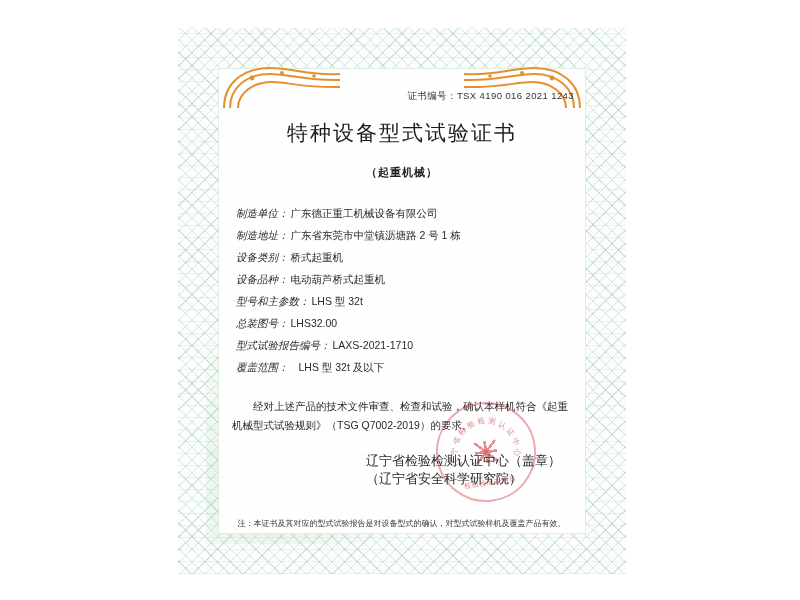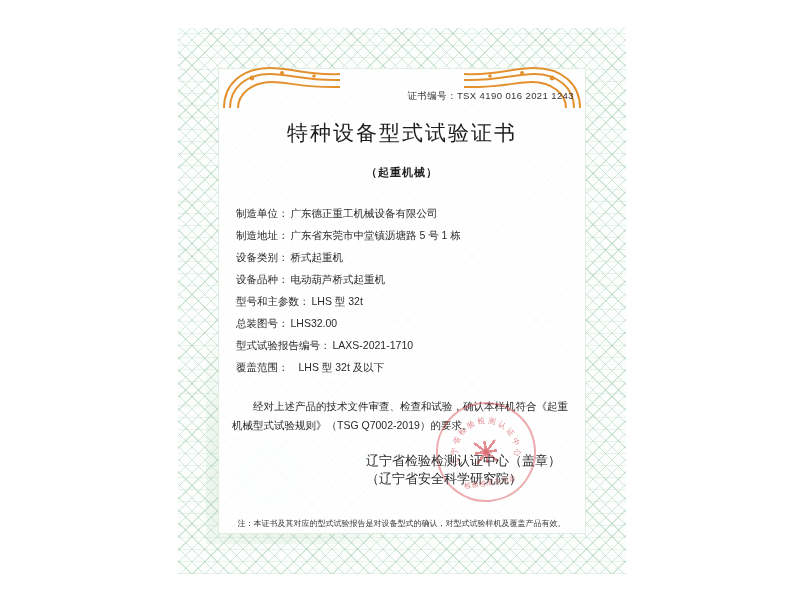--- a/index.html
+++ b/index.html
@@ -120,20 +120,21 @@
     display: flex;
     align-items: baseline;
     font-size: 10.5px;
     line-height: 15px;
     margin-bottom: 7px;
     white-space: nowrap;
   }
 
   .field-label {
     color: #2a2a2a;
+    font-style: italic;
   }
 
   .field-value {
     color: #2a2a2a;
     padding-left: 2px;
   }
 
   .field-row.wide .field-value {
     padding-left: 10px;
   }
@@ -273,21 +274,21 @@
 
       <div class="fields">
 
         <div class="field-row">
           <span class="field-label">制造单位：</span>
           <span class="field-value">广东德正重工机械设备有限公司</span>
         </div>
 
         <div class="field-row">
           <span class="field-label">制造地址：</span>
-          <span class="field-value">广东省东莞市中堂镇沥塘路 5 号 1 栋</span>
+          <span class="field-value">广东省东莞市中堂镇沥塘路 2 号 1 栋</span>
         </div>
 
         <div class="field-row">
           <span class="field-label">设备类别：</span>
           <span class="field-value">桥式起重机</span>
         </div>
 
         <div class="field-row">
           <span class="field-label">设备品种：</span>
           <span class="field-value">电动葫芦桥式起重机</span>

